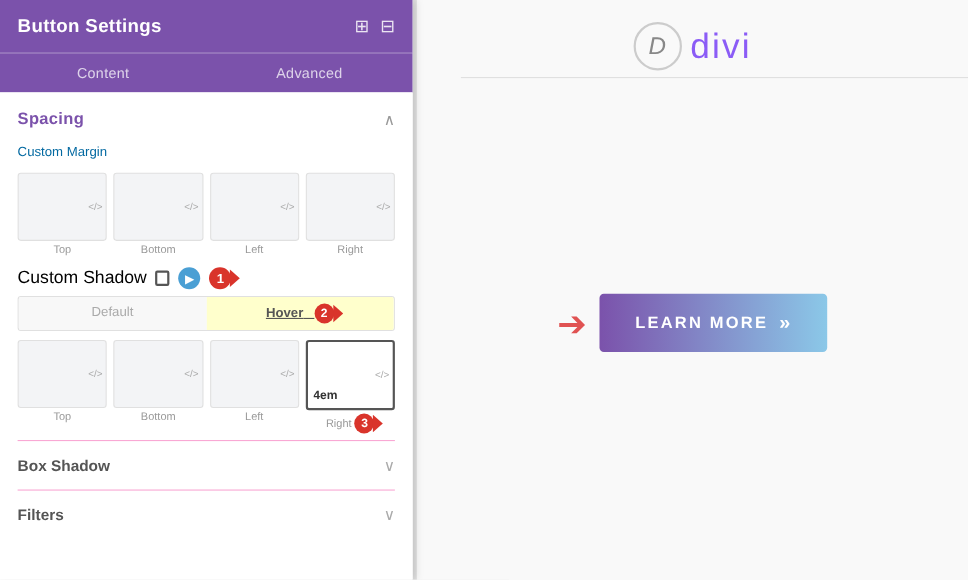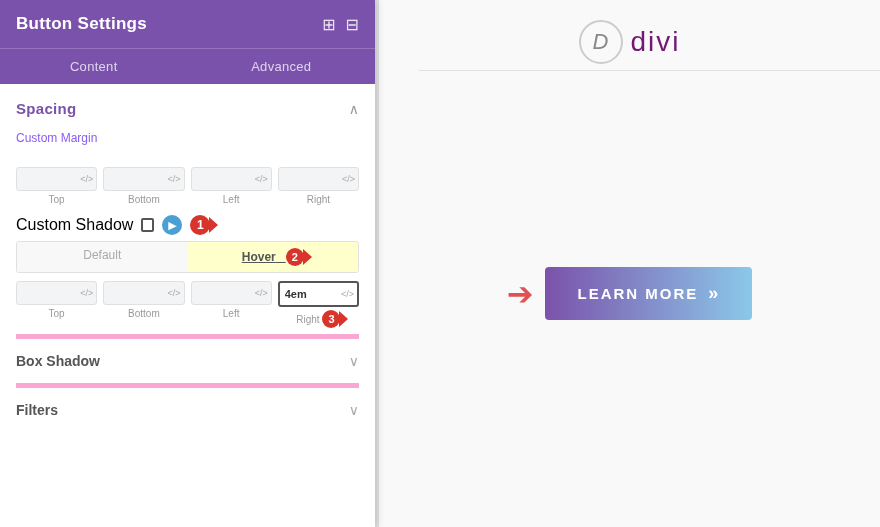--- a/index.html
+++ b/index.html
@@ -86,22 +86,22 @@
     }
     .section-toggle {
       color: #999;
       font-size: 14px;
       cursor: pointer;
     }
 
     
     .field-label {
       font-size: 12px;
-      color: #8b5cf6;
-      margin-bottom: 22px;
+      color: #0369a1;
+      margin-bottom: 12px;
       font-weight: 500;
       display: flex;
       align-items: center;
       gap: 6px;
     }
     .field-row {
       display: grid;
       grid-template-columns: 1fr 1fr 1fr 1fr;
       gap: 6px;
       margin-bottom: 6px;
@@ -122,20 +122,21 @@
       overflow: hidden;
     }
     .input-wrap input {
       border: none;
       background: transparent;
       width: 100%;
       padding: 5px 5px;
       font-size: 11px;
       color: #555;
       outline: none;
+      margin-top: 38px;
     }
     .input-unit {
       font-size: 9px;
       color: #aaa;
       padding-right: 3px;
       cursor: pointer;
     }
     .sub-label {
       font-size: 10px;
       color: #999;
@@ -195,21 +196,21 @@
       content: '';
       position: absolute;
       right: -8px;
       border-top: 8px solid transparent;
       border-bottom: 8px solid transparent;
       border-left: 9px solid #d9342b;
     }
 
     
     .collapsible-section {
-      border-top: 5px solid #f9a8d4;
+      border-top: 1px solid #f9a8d4;
       padding: 14px 0;
     }
     .collapsible-header {
       display: flex;
       align-items: center;
       justify-content: space-between;
       cursor: pointer;
     }
     .collapsible-title {
       font-size: 14px;
@@ -261,23 +262,23 @@
       border: 2px solid #ccc;
       display: flex;
       align-items: center;
       justify-content: center;
       font-size: 22px;
       font-weight: 300;
       color: #888;
       font-style: italic;
     }
     .divi-text {
-      font-size: 28px;
+      font-size: 32px;
       font-weight: 300;
-      color: #701a75;
+      color: #8b5cf6;
       letter-spacing: 2px;
     }
 
     
     .learn-more-wrap {
       display: flex;
       align-items: center;
       gap: 12px;
       margin-top: 60px;
     }

